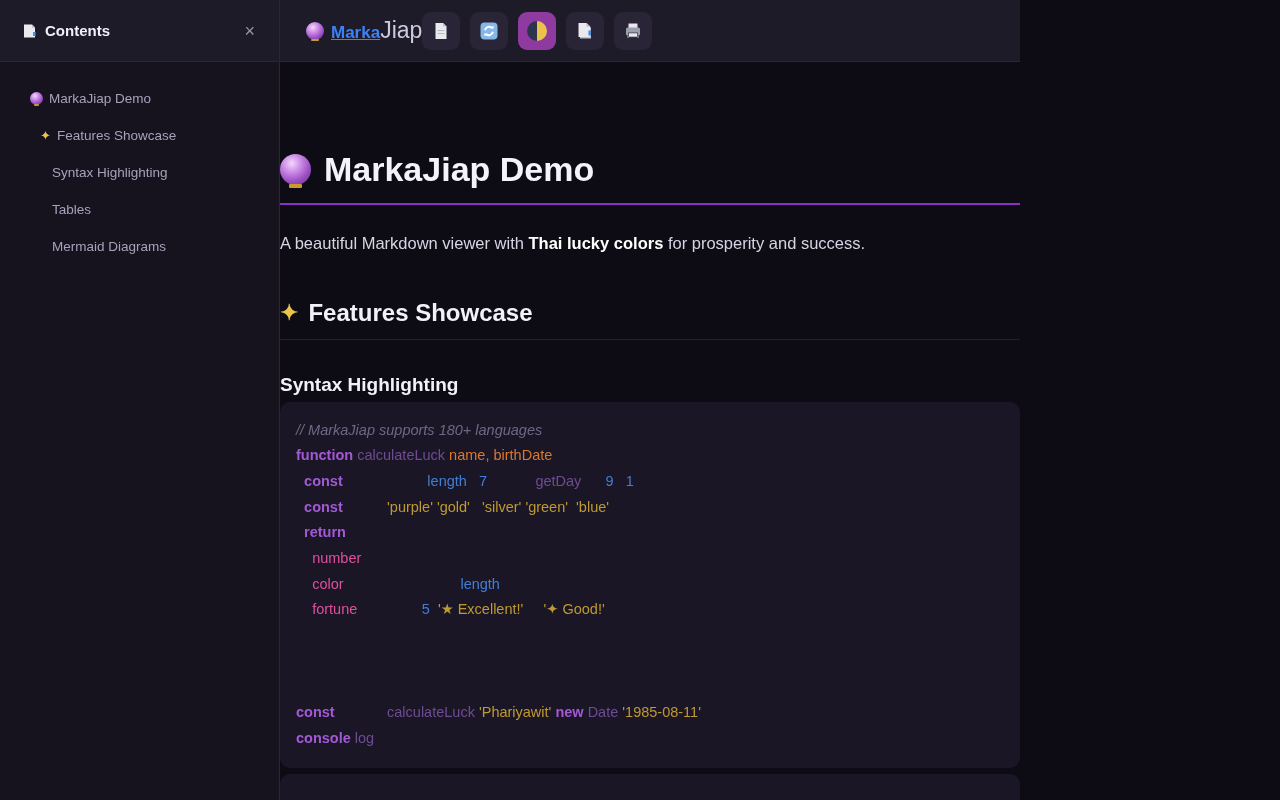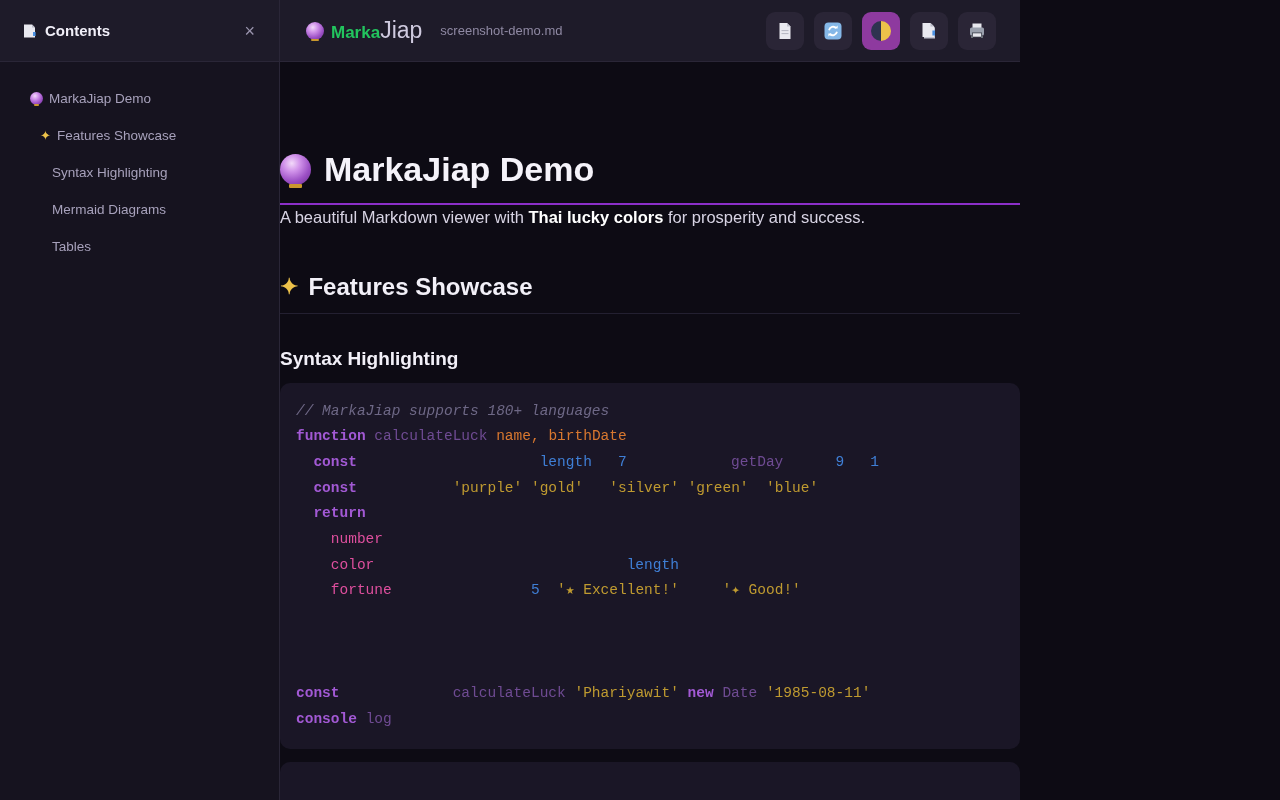--- a/index.html
+++ b/index.html
@@ -9,21 +9,21 @@
 
   
   .sidebar-header { grid-column:1; grid-row:1; background:#1e1b29; border-right:1px solid #2a2637; border-bottom:1px solid #2a2637;
     display:flex; align-items:center; padding:0 20px 0 22px; }
   .sidebar-title { color:#f1eff8; font-weight:bold; font-size:15px; margin-left:7px; flex:1; }
   .sidebar-close { background:none; border:none; color:#9a94ad; font-size:18px; line-height:1; cursor:pointer; padding:2px 4px; }
 
   .app-header { grid-column:2; grid-row:1; background:#1e1b29; border-bottom:1px solid #2a2637;
     display:flex; align-items:center; padding:0 24px 0 26px; }
   .brand { display:flex; align-items:center; gap:7px; }
-  .brand-bold { color:#22c55e; font-weight:bold; font-size:17px; }
+  .brand-bold { color:#3b82f6; font-weight:bold; font-size:17px;text-decoration:underline; }
   .brand-light { color:#cfcadf; font-weight:normal; font-size:23px; }
   .filename { color:#8f89a3; font-size:13px; margin-left:18px; flex:1; }
   .toolbar { display:flex; gap:10px; }
   .tool-btn { width:38px; height:38px; border:none; border-radius:9px; background:#2a2536; display:flex; align-items:center; justify-content:center; cursor:pointer; }
   .tool-btn.active { background:#8e3a9f; }
 
   
   .crystal { display:inline-block; position:relative; width:1em; height:1em; border-radius:50%;
     background:radial-gradient(circle at 38% 30%, #f2d9f9 0%, #d193ea 28%, #9c50c5 62%, #672b8d 100%); }
   .crystal::after { content:""; position:absolute; bottom:-0.1em; left:28%; width:44%; height:0.14em; background:#c9982e; border-radius:1px; }
@@ -41,31 +41,31 @@
   .toc-lvl3 { padding-left:52px; }
 
   
   .main { grid-column:2; grid-row:2; background:#0d0b14; overflow:hidden; }
   .article { max-width:851px; margin:0 auto; padding-top:88px; }
 
   h1.doc-h1 { display:flex; align-items:center; gap:13px; color:#f5f3fa; font-size:34px; font-weight:bold;
     padding-bottom:14px; border-bottom:2px solid #8b2fc9; }
   h1.doc-h1 .crystal { font-size:31px; }
 
-  p.intro { color:#d8d4e4; font-size:16.5px; line-height:1.55; }
+  p.intro { margin-top:26px; color:#d8d4e4; font-size:16.5px; line-height:1.55; }
   p.intro strong { color:#ffffff; }
 
   h2.doc-h2 { display:flex; align-items:center; gap:10px; margin-top:42px; color:#f2f0f8; font-size:24px; font-weight:bold;
     padding-bottom:12px; border-bottom:1px solid #232031; }
   h2.doc-h2 .sparkles { font-size:22px; }
 
   h3.doc-h3 { margin-top:34px; color:#f2f0f8; font-size:19px; font-weight:bold; }
 
-  pre.code { margin-top:13px; background:#1a1626; border-radius:10px; padding:16px;
-    font-family:Liberation Mono, monospace; font-size:14.5px; line-height:25.7px; color:#8f8aa5; overflow:hidden; }
+  pre.code { margin-top:6px; background:#1a1626; border-radius:10px; padding:16px;
+    font-family:Liberation Sans, sans-serif; font-size:14.5px; line-height:25.7px; color:#8f8aa5; overflow:hidden; }
   pre.code.clipped { min-height:140px; }
 
   .tk-comment { color:#6e6886; font-style:italic; }
   .tk-keyword { color:#a259d4; font-weight:600; }
   .tk-fname   { color:#6f4b93; }
   .tk-param   { color:#d9782f; }
   .tk-blue    { color:#3f7fd6; }
   .tk-string  { color:#bf9a30; }
   .tk-prop    { color:#df4f9e; }
 </style>
@@ -82,21 +82,20 @@
     </svg>
     <span class="sidebar-title">Contents</span>
     <button class="sidebar-close">×</button>
   </div>
 
   <div class="app-header">
     <div class="brand">
       <span class="crystal" style="font-size:18px;"></span>
       <span><span class="brand-bold">Marka</span><span class="brand-light">Jiap</span></span>
     </div>
-    <span class="filename">screenshot-demo.md</span>
     <div class="toolbar">
       <button class="tool-btn" title="document view">
         <svg width="20" height="20" viewBox="0 0 20 20">
           <path d="M4.5 2 h7.5 l3.5 3.5 V18 H4.5 Z" fill="#e9e9f0"></path>
           <path d="M12 2 l3.5 3.5 H12 Z" fill="#c2c3cf"></path>
           <rect x="6.5" y="9" width="7" height="1.1" fill="#b9bac6"></rect>
           <rect x="6.5" y="12" width="7" height="1.1" fill="#b9bac6"></rect>
         </svg>
       </button>
       <button class="tool-btn" title="refresh">
@@ -138,24 +137,24 @@
       <span>MarkaJiap Demo</span>
     </div>
     <div class="toc-item toc-lvl2">
       <span class="sparkles"></span>
       <span>Features Showcase</span>
     </div>
     <div class="toc-item toc-lvl3">
       <span>Syntax Highlighting</span>
     </div>
     <div class="toc-item toc-lvl3">
-      <span>Mermaid Diagrams</span>
+      <span>Tables</span>
     </div>
     <div class="toc-item toc-lvl3">
-      <span>Tables</span>
+      <span>Mermaid Diagrams</span>
     </div>
   </nav>
 
   <main class="main">
     <article class="article">
       <h1 class="doc-h1">
         <span class="crystal"></span>
         <span>MarkaJiap Demo</span>
       </h1>
       <p class="intro"><span>A beautiful Markdown viewer with </span><strong>Thai lucky colors</strong><span> for prosperity and success.</span></p>

